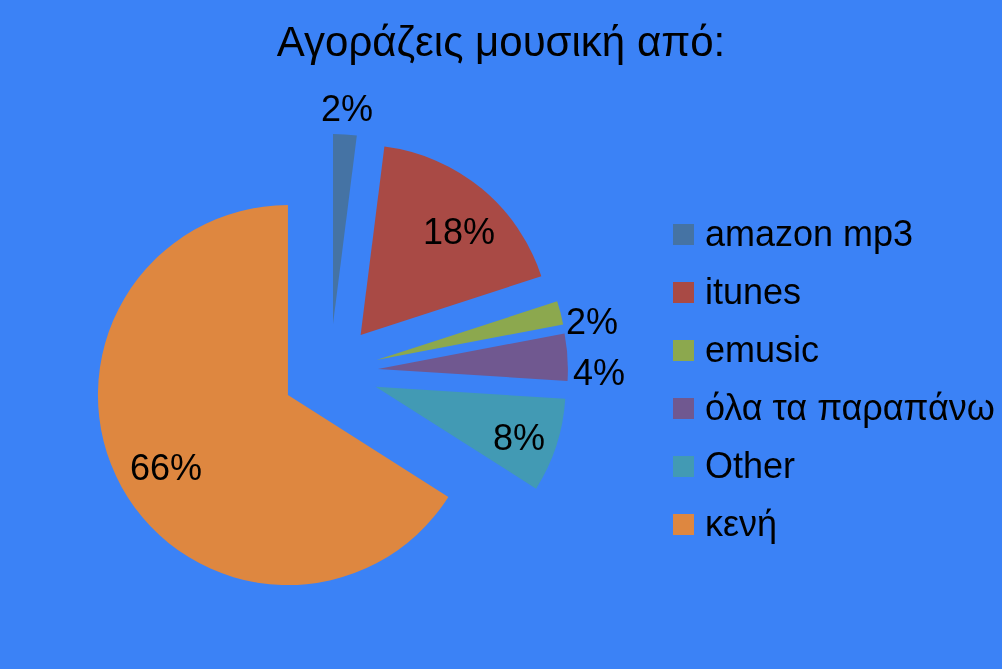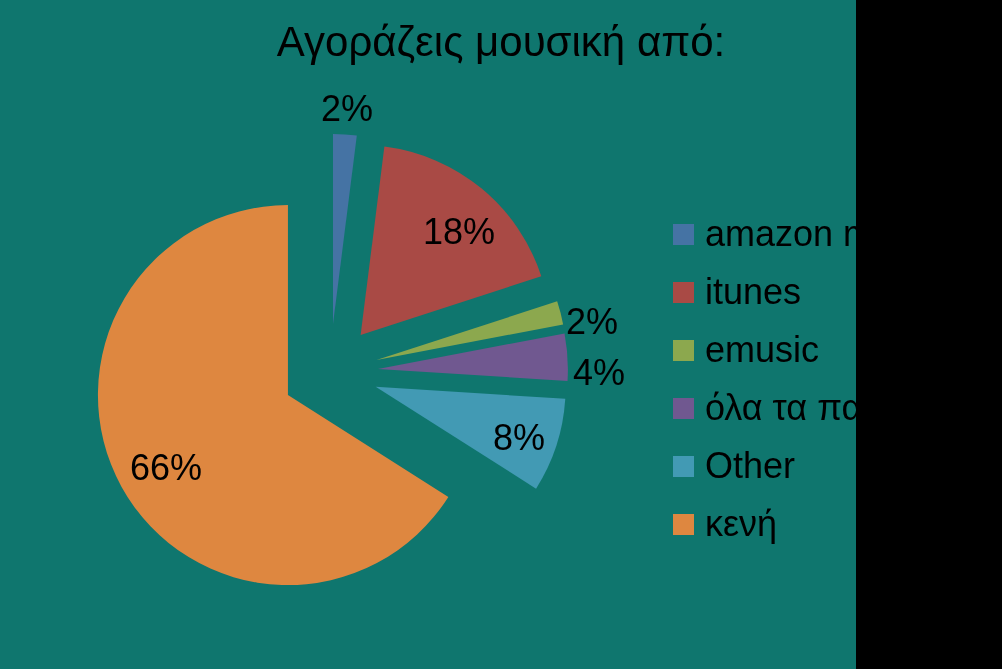--- a/index.html
+++ b/index.html
@@ -1,17 +1,17 @@
 <!DOCTYPE html>
 <html><head>
 <meta charset="utf-8">
 <title>Pie chart</title>
 <style>
   html,body{margin:0;padding:0;background:#000;}
-  #page{position:relative;width:856px;height:669px;background:#0f766e;overflow:hidden;
+  #page{position:relative;width:1002px;height:669px;background:#3b82f6;overflow:hidden;
         font-family:"Liberation Sans",sans-serif;}
   #chart-title{position:absolute;left:0;top:18px;width:1002px;text-align:center;
         color:#000000;font-size:42px;font-weight:400;letter-spacing:0px;white-space:nowrap;}
   svg.pie{position:absolute;left:0;top:0;width:1002px;height:669px;}
   .pct{fill:#000000;font-family:"Liberation Sans",sans-serif;font-size:36px;}
   .legend{position:absolute;}
   .legend-item{position:absolute;display:flex;align-items:center;}
   .swatch{width:21px;height:21px;}
   .legend-label{margin-left:11px;color:#000;font-size:36px;white-space:nowrap;line-height:1;}
 </style>

